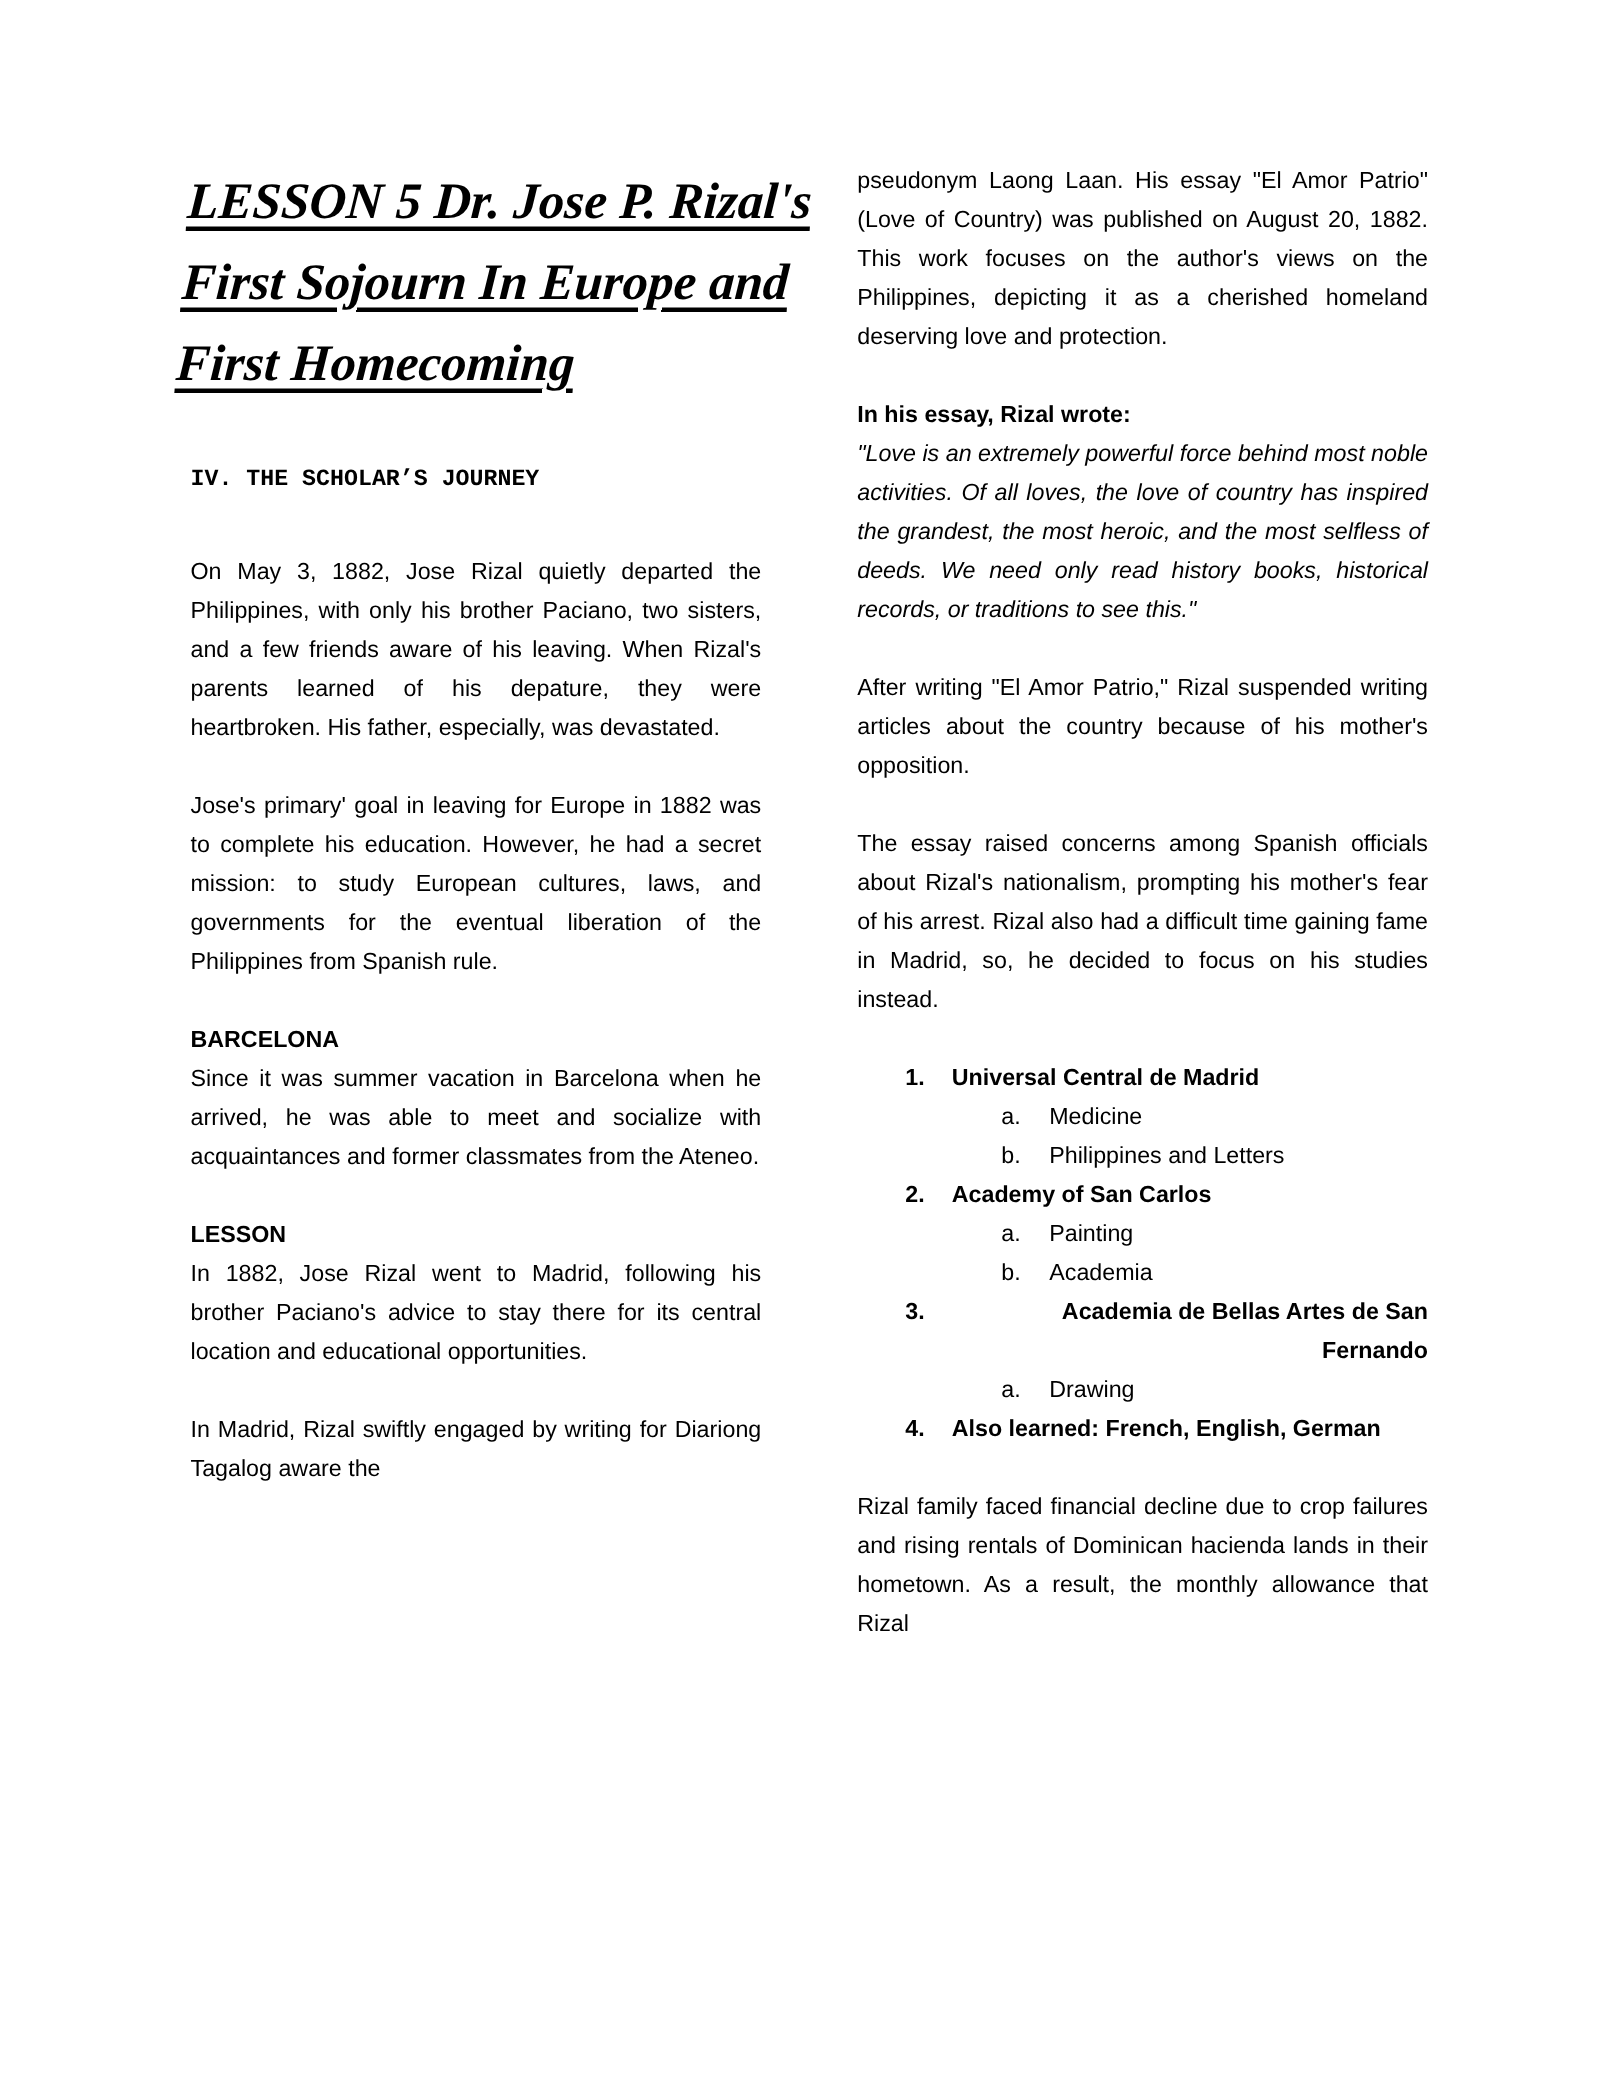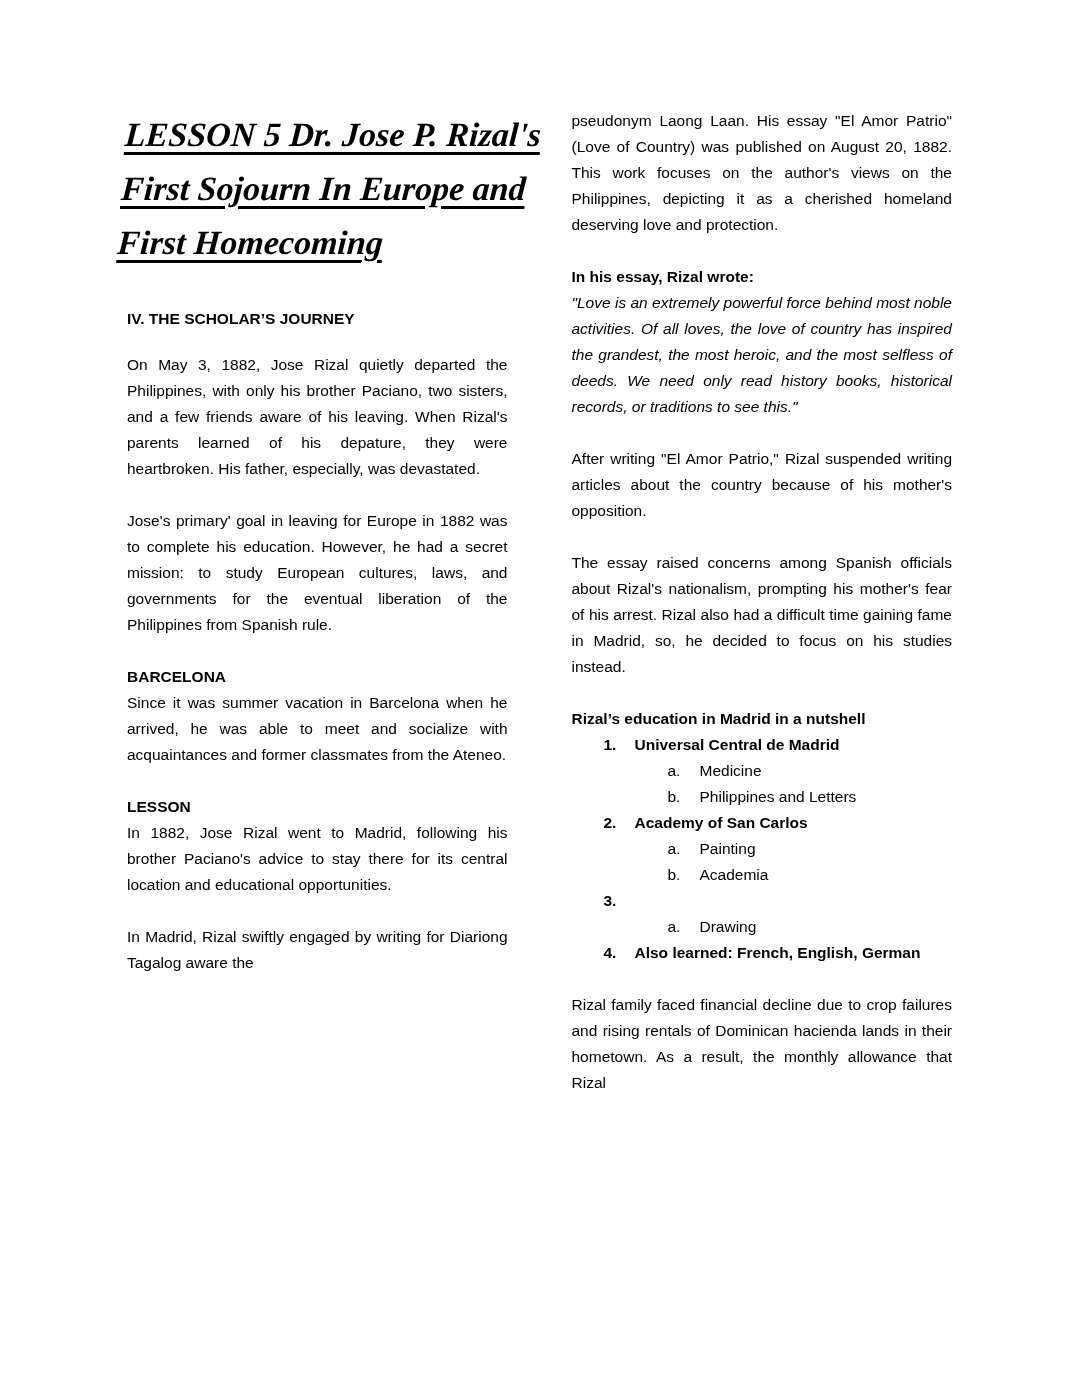--- a/index.html
+++ b/index.html
@@ -37,21 +37,21 @@
     text-decoration: underline;
     text-underline-offset: 6px;
     white-space: nowrap;
   }
   .heading {
     font-weight: bold;
     font-size: 15.5px;
     line-height: 26px;
     margin: 0;
   }
-  .heading.spaced { margin-bottom: 20px; }
+  .heading.spaced { margin-bottom: 37px; font-family: Liberation Mono, monospace; }
   .para {
     font-size: 15.5px;
     line-height: 26px;
     text-align: justify;
     margin: 0 0 26px 0;
   }
   .para.quote { text-align: justify; }
   .b { font-weight: normal; }
   .i { font-style: italic; }
   .edu-list {
@@ -110,21 +110,20 @@
   <div class="col">
     <p class="para"><span>pseudonym </span><span class="b">Laong Laan</span><span>. His essay </span><span class="b">"El Amor Patrio" (Love of Country)</span><span> was published on </span><span class="b">August 20, 1882.</span><span> This work focuses on the author's views on the Philippines, depicting it as a cherished homeland deserving love and protection.</span></p>
 
     <p class="heading">In his essay, Rizal wrote:</p>
     <p class="para quote"><span class="i">"Love is an extremely powerful force behind most noble activities. Of all loves, the love of country has inspired the grandest, the most heroic, and the most selfless of deeds. We need only read history books, historical records, or traditions to see this."</span></p>
 
     <p class="para"><span class="b">After writing "El Amor Patrio," Rizal suspended writing articles about the country because of his mother's opposition.</span></p>
 
     <p class="para"><span>The essay raised concerns among Spanish officials about Rizal's nationalism, prompting his mother's fear of his arrest. Rizal also had a difficult time gaining fame in Madrid, so, he decided to focus on his studies instead.</span></p>
 
-    <p class="heading">Rizal’s education in Madrid in a nutshell</p>
     <div class="edu-list">
         <div class="list-item">
           <span class="list-num">1.</span>
           <span class="list-label">Universal Central de Madrid</span>
         </div>
         <div class="sub-item">
           <span class="sub-num">a.</span>
           <span class="sub-label">Medicine</span>
         </div>
         <div class="sub-item">
@@ -138,20 +137,21 @@
         <div class="sub-item">
           <span class="sub-num">a.</span>
           <span class="sub-label">Painting</span>
         </div>
         <div class="sub-item">
           <span class="sub-num">b.</span>
           <span class="sub-label">Academia</span>
         </div>
         <div class="list-item">
           <span class="list-num">3.</span>
+          <span class="list-label">Academia de Bellas Artes de San Fernando</span>
         </div>
         <div class="sub-item">
           <span class="sub-num">a.</span>
           <span class="sub-label">Drawing</span>
         </div>
         <div class="list-item">
           <span class="list-num">4.</span>
           <span class="list-label">Also learned: French, English, German</span>
         </div>
       </div>

